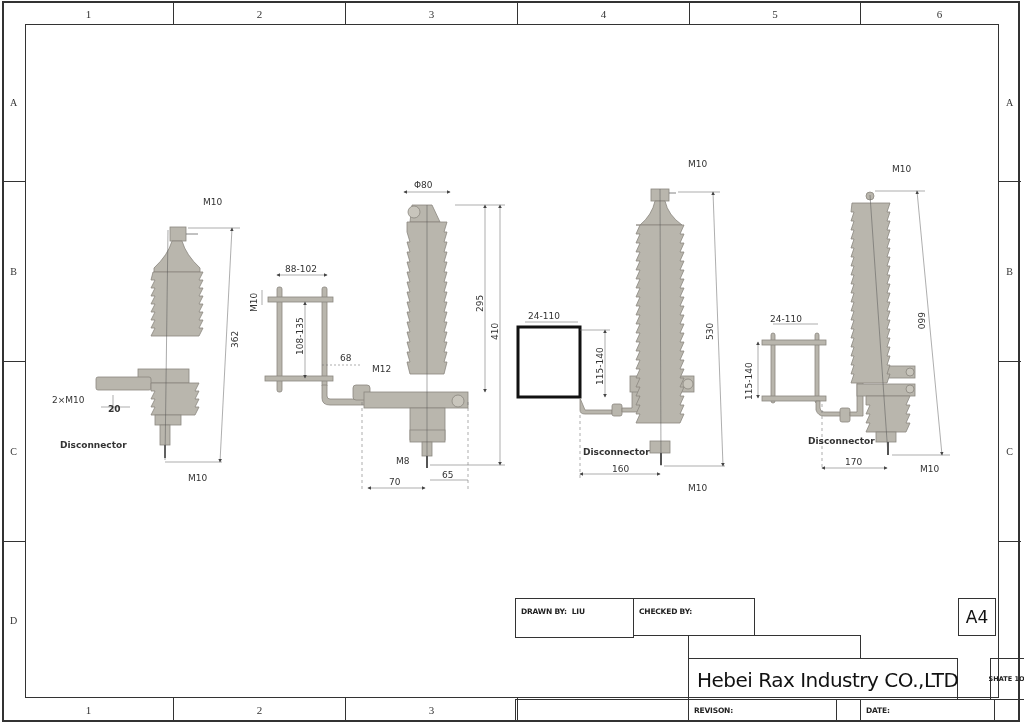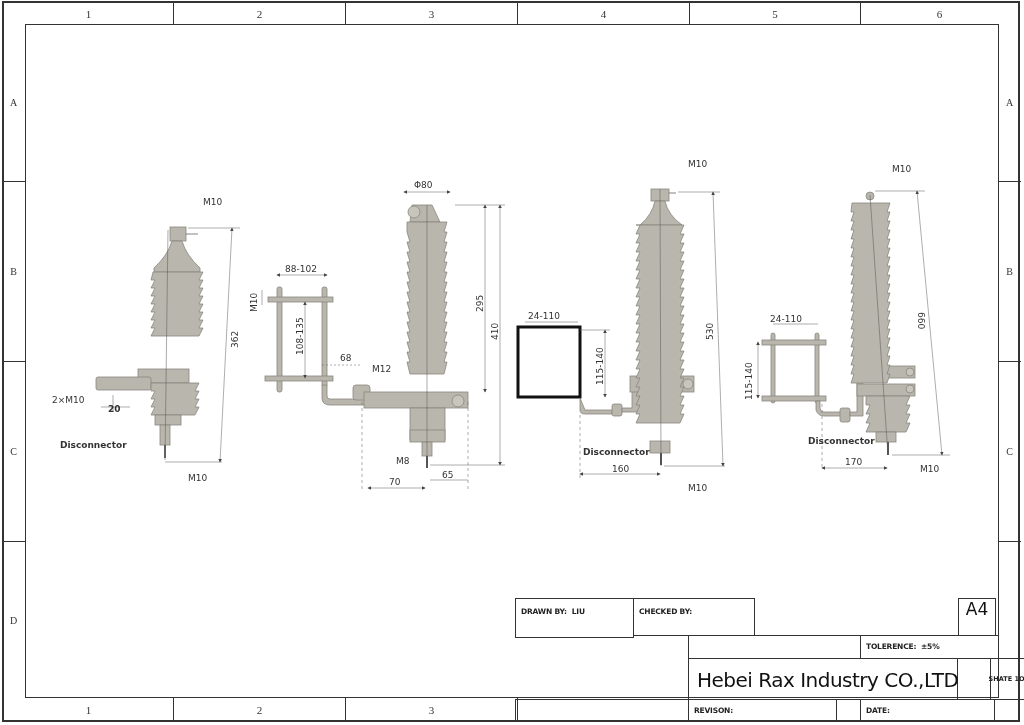--- a/index.html
+++ b/index.html
@@ -235,28 +235,25 @@
     <text class="dimtxt" x="920" y="472">M10</text>
   </svg>
 
   <div class="tb">
     <div class="tb-cell" style="left:0;top:0;width:119px;height:40px;">
       <span class="tb-label"><span>DRAWN BY:</span>&nbsp;&nbsp;<span>LIU</span></span>
     </div>
     <div class="tb-cell" style="left:118px;top:0;width:122px;height:38px;padding-left:43px;">
       <span class="tb-label">CHECKED BY:</span>
     </div>
-    <div class="tb-cell" style="left:443px;top:0;width:38px;height:38px;display:flex;align-items:flex-start;justify-content:center;">
+    <div class="tb-cell" style="left:443px;top:0;width:38px;height:38px;display:flex;align-items:center;justify-content:center;">
       <span class="tb-big">A4</span>
     </div>
 
     <div class="tb-cell" style="left:173px;top:37px;width:173px;height:24px;"></div>
-    <div class="tb-cell" style="left:345px;top:37px;width:139px;height:24px;">
-      <span class="tb-label" style="top:6px;"><span>TOLERENCE:</span>&nbsp;&nbsp;<span>±5%</span></span>
-    </div>
     <div class="tb-cell" style="left:173px;top:60px;width:270px;height:42px;padding-left:10px;">
       <span class="tb-company" style="top:9px;">Hebei Rax Industry CO.,LTD</span>
     </div>
     <div class="tb-cell" style="left:442px;top:60px;width:42px;height:42px;display:flex;align-items:center;justify-content:center;margin-left:33px;">
       <span style="font-size:6.5px;font-weight:bold;font-family:'DejaVu Sans',sans-serif;white-space:nowrap;">SHATE 1OF1</span>
     </div>
 
     <div class="tb-cell" style="left:0;top:101px;width:174px;height:22px;"></div>
     <div class="tb-cell" style="left:173px;top:101px;width:149px;height:22px;padding-left:17px;">
       <span class="tb-label" style="top:6px;">REVISON:</span>

